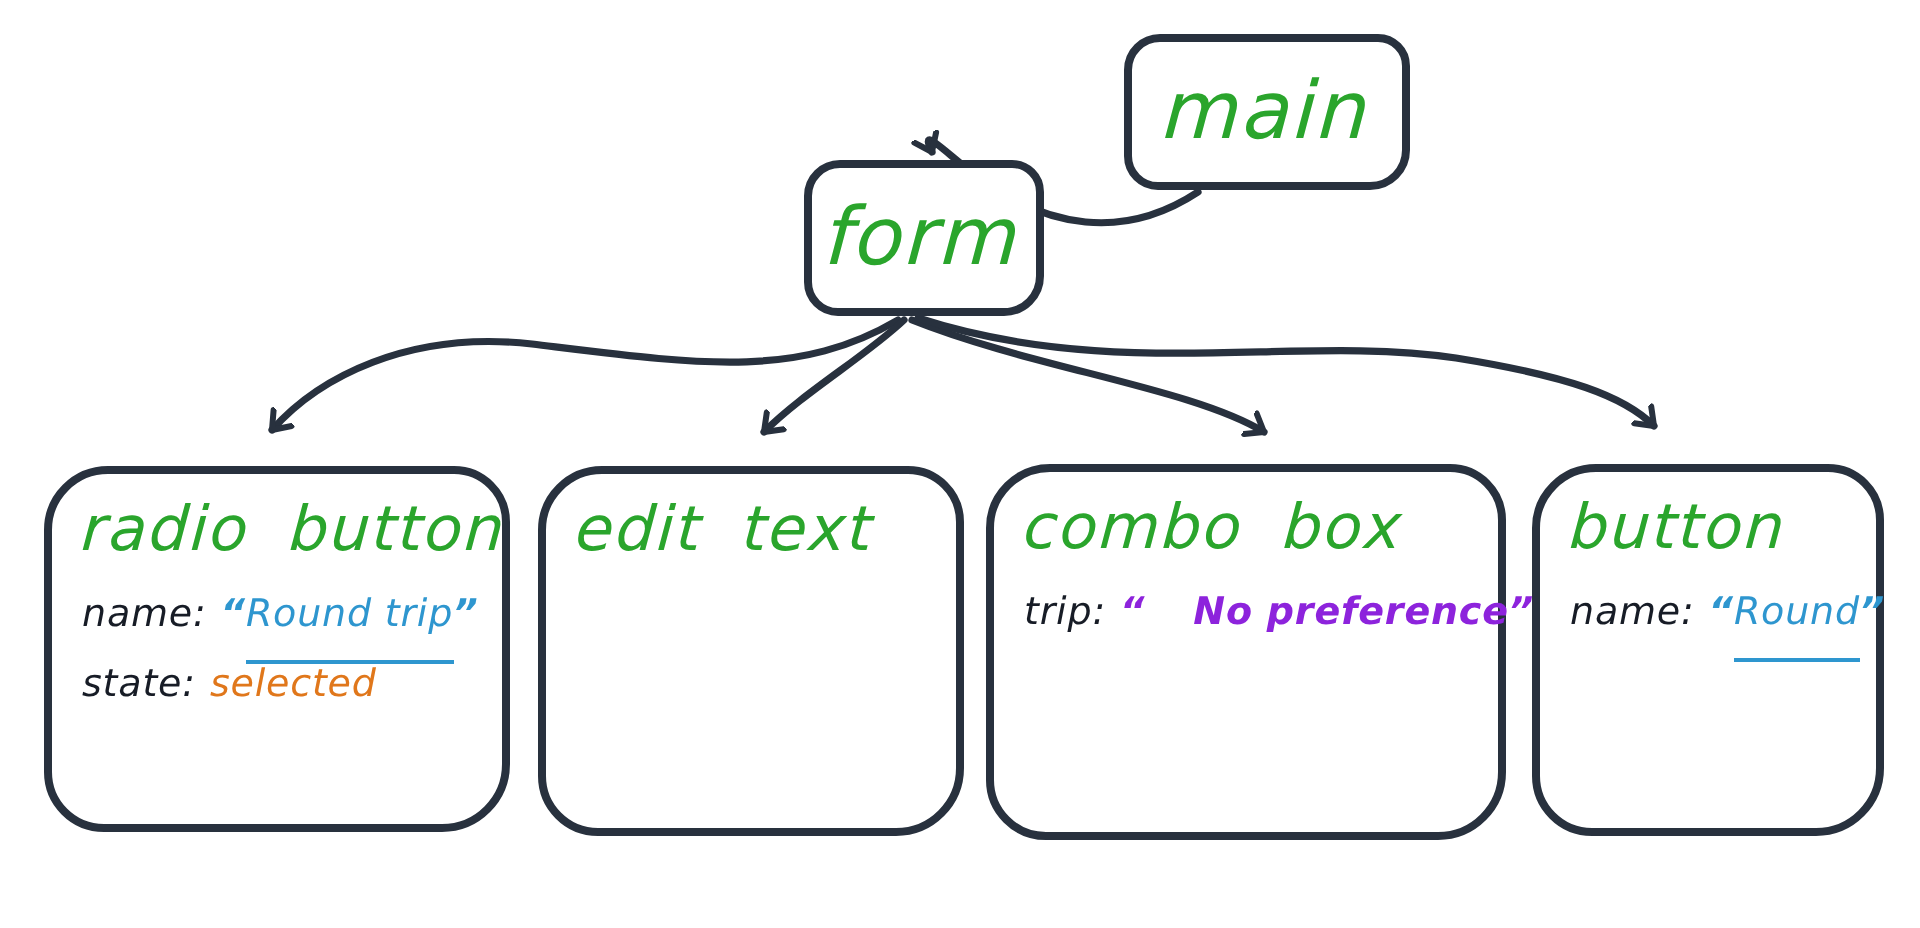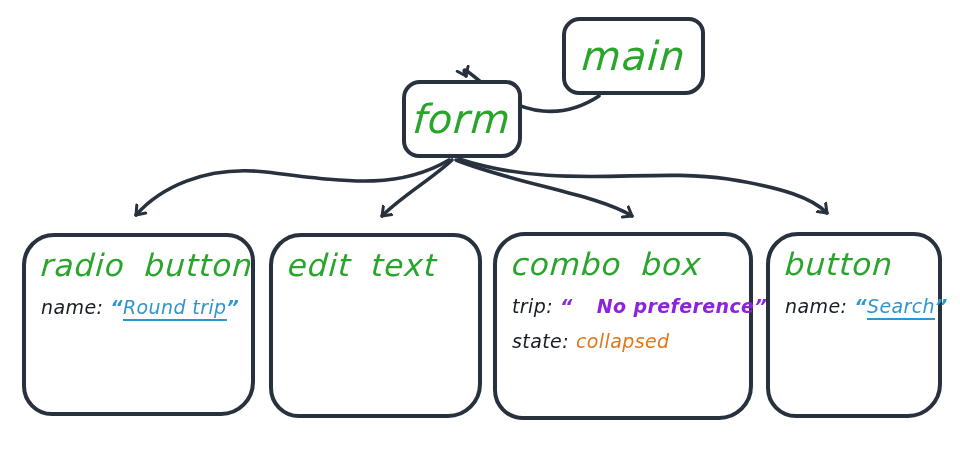--- a/index.html
+++ b/index.html
@@ -67,21 +67,21 @@
     letter-spacing:.4px;
     white-space:nowrap;
   }
   .prop-label{color:var(--label-ink,#171c26);margin-right:7px;}
   .q{font-weight:600;}
   .q-blue{color:var(--name-blue,#2e96cf);}
   .q-purple{color:var(--value-purple,#8d23dc);}
   .val-name{
     color:var(--name-blue,#2e96cf);
     border-bottom:2px solid var(--name-blue,#2e96cf);
-    padding-bottom:1px;
+    padding-bottom:12px;
   }
   .val-value{
     color:var(--value-purple,#8d23dc);
     font-weight:700;
     margin-left:24px;
   }
   .val-state{color:var(--state-orange,#e0771b);}
 </style>
 </head>
 <body>
@@ -107,36 +107,36 @@
 
   <div class="node node-small node-form">
     <span class="node-label">form</span>
   </div>
 
   <div class="node node-big node-radio-button">
     <div class="node-title">radio button</div>
     <div class="prop">
       <span class="prop-label">name:</span><span class="q q-blue">“</span><span class="val-name">Round trip</span><span class="q q-blue">”</span>
     </div>
+    <div class="prop">
+      <span class="prop-label">state:</span><span class="val-state">selected</span>
+    </div>
   </div>
 
   <div class="node node-big node-edit-text">
     <div class="node-title">edit text</div>
   </div>
 
   <div class="node node-big node-combo-box">
     <div class="node-title">combo box</div>
     <div class="prop">
       <span class="prop-label">trip:</span><span class="q q-purple">“</span><span class="val-value">No preference</span><span class="q q-purple">”</span>
     </div>
-    <div class="prop">
-      <span class="prop-label">state:</span><span class="val-state">collapsed</span>
-    </div>
   </div>
 
   <div class="node node-big node-button">
     <div class="node-title">button</div>
     <div class="prop">
-      <span class="prop-label">name:</span><span class="q q-blue">“</span><span class="val-name">Search</span><span class="q q-blue">”</span>
+      <span class="prop-label">name:</span><span class="q q-blue">“</span><span class="val-name">Round</span><span class="q q-blue">”</span>
     </div>
   </div>
 
 </div>
 
 </body></html>

